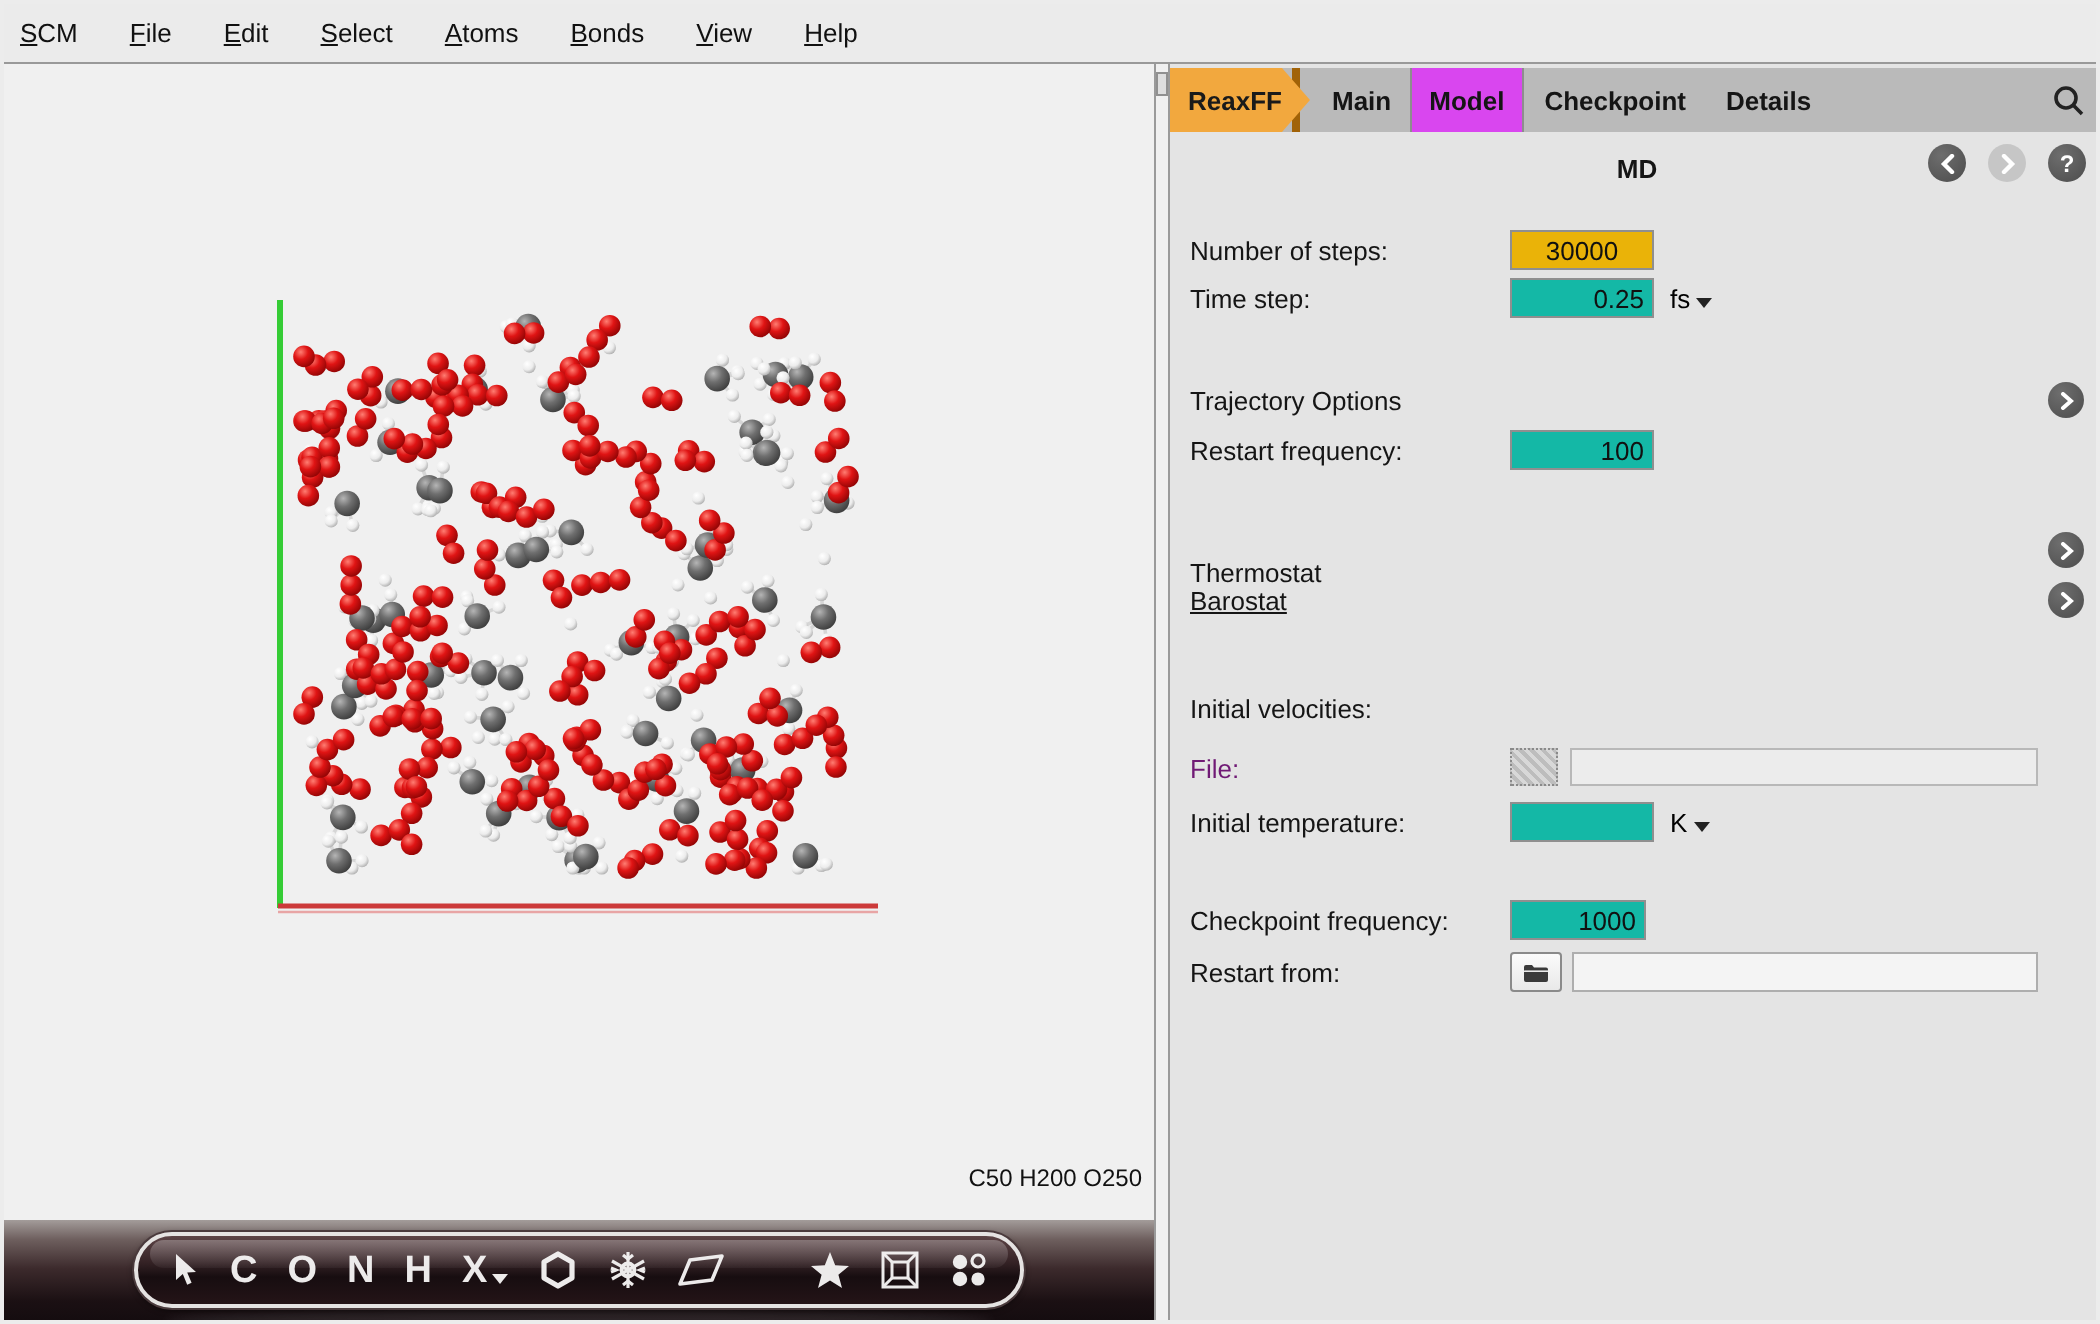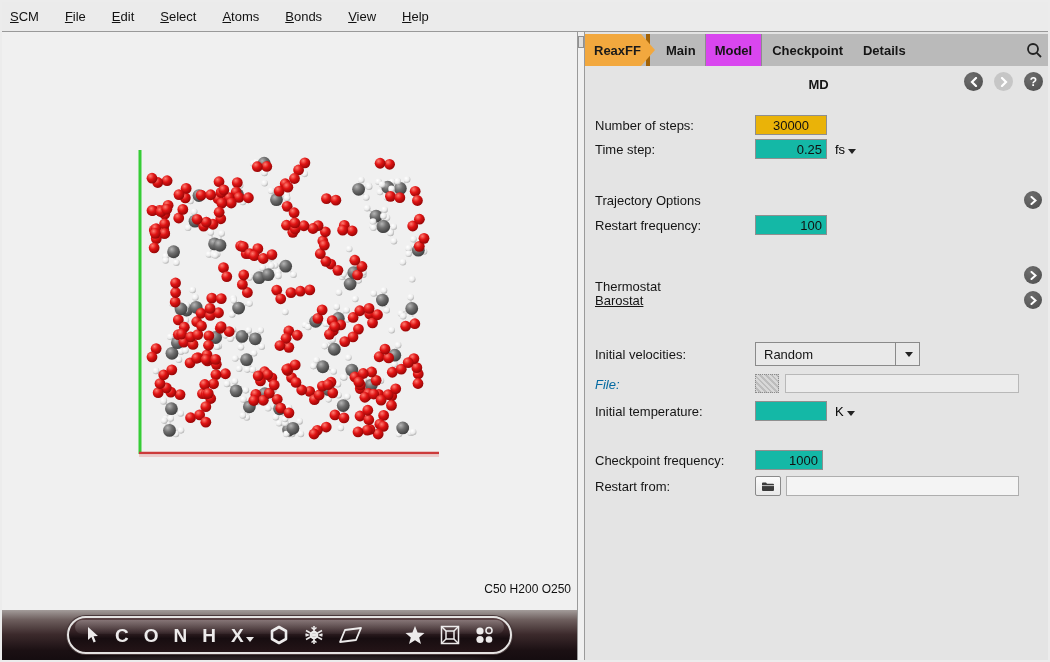--- a/index.html
+++ b/index.html
@@ -54,21 +54,21 @@
 
   .panel-header-title { position:absolute; left:0; top:45px; width:100%; text-align:center; font-weight:bold; }
   .nav-circle { position:absolute; width:19px; height:19px; border-radius:50%; top:40px;
                 display:flex; align-items:center; justify-content:center;
                 background:radial-gradient(circle at 35% 30%, #6e6e6e, #4c4c4c); color:#fff; cursor:pointer; }
   .nav-circle.disabled { background:#c6c6c6; cursor:default; }
   .nav-circle svg { display:block; }
   .help-circle { font-size:12px; font-weight:bold; }
 
   .flabel { position:absolute; left:10px; white-space:nowrap; }
-  .flabel.disabled { color:#0369a1;font-style:italic; }
+  .flabel.disabled { color:#701a75; }
   .finput { position:absolute; height:20px; border:1px solid #8f8f8f; background:#14b8a6; font-family:inherit;
             font-size:13px; text-align:right; padding:0 4px; color:#111; }
   .finput.modified { background:#eab308;text-align:center; }
   .unit { position:absolute; left:250px; font-size:13px; color:#000000; cursor:pointer; white-space:nowrap; }
   .caret-down { display:inline-block; width:0; height:0; border-left:4px solid transparent; border-right:4px solid transparent;
             border-top:5px solid #222; margin-left:3px; }
   .chev-circle { position:absolute; left:439px; width:18px; height:18px; border-radius:50%;
             background:radial-gradient(circle at 35% 30%, #6e6e6e, #4c4c4c);
             display:flex; align-items:center; justify-content:center; cursor:pointer; }
   .dropdown { position:absolute; left:170px; width:165px; height:24px; border:1px solid #8a8a8a;
@@ -1074,26 +1074,20 @@
     </div>
 
     <div class="flabel" style="top:261px;text-decoration:underline;">Barostat</div>
     <div class="chev-circle" style="top:259px;">
       <svg width="7" height="9" viewBox="0 0 7 9">
           <polyline points="1.5,1 5.5,4.5 1.5,8" fill="none" stroke="#fff" stroke-width="2" stroke-linecap="round"></polyline>
         </svg>
     </div>
 
     <div class="flabel" style="top:315px;">Initial velocities:</div>
-    <div class="dropdown" style="top:310px;">
-      <span class="dd-text">Random</span>
-      <span class="dd-arrow">
-          <span class="caret-down"></span>
-        </span>
-    </div>
 
     <div class="flabel disabled" style="top:345px;">File:</div>
     <div class="file-btn-disabled" style="top:342px;"></div>
     <div class="file-input-disabled" style="top:342px;"></div>
 
     <div class="flabel" style="top:372px;">Initial temperature:</div>
     <input class="finput" style="left: 170px; top: 369px; width: 72px;" value="">
     <div class="unit" style="top:372px;"><span>K</span><span class="caret-down"></span></div>
 
     <div class="flabel" style="top:421px;">Checkpoint frequency:</div>

